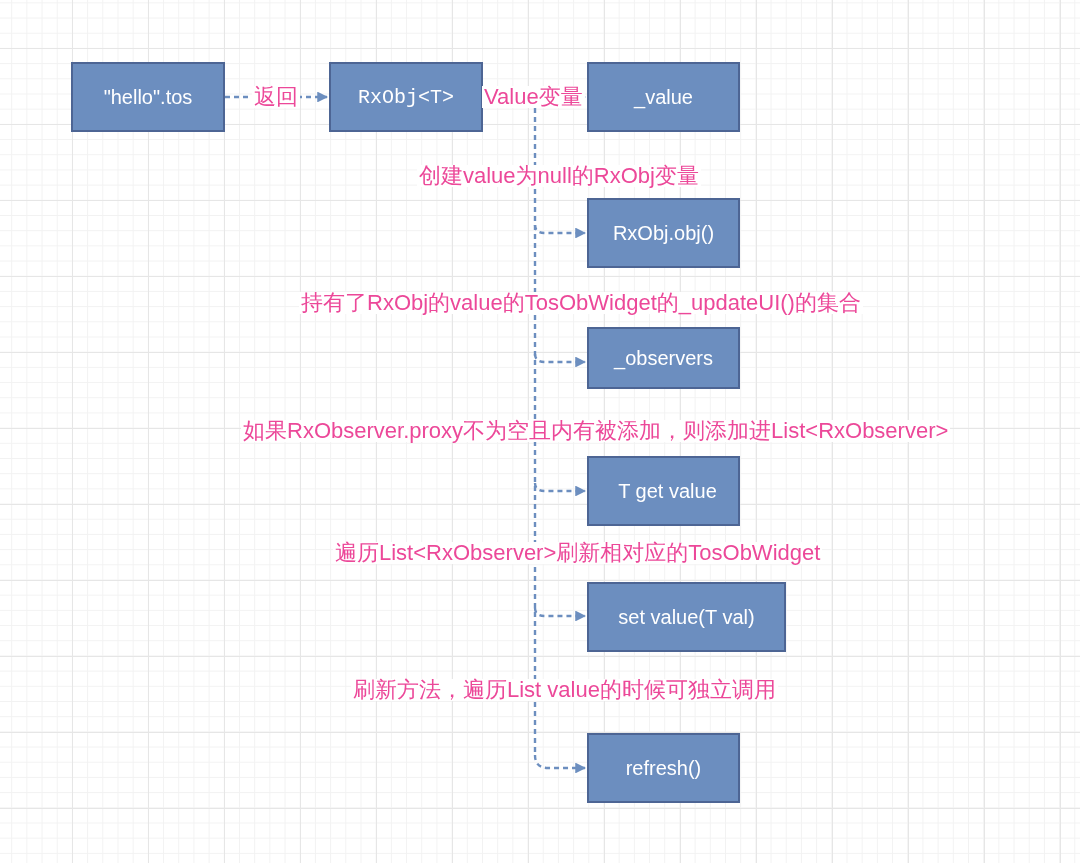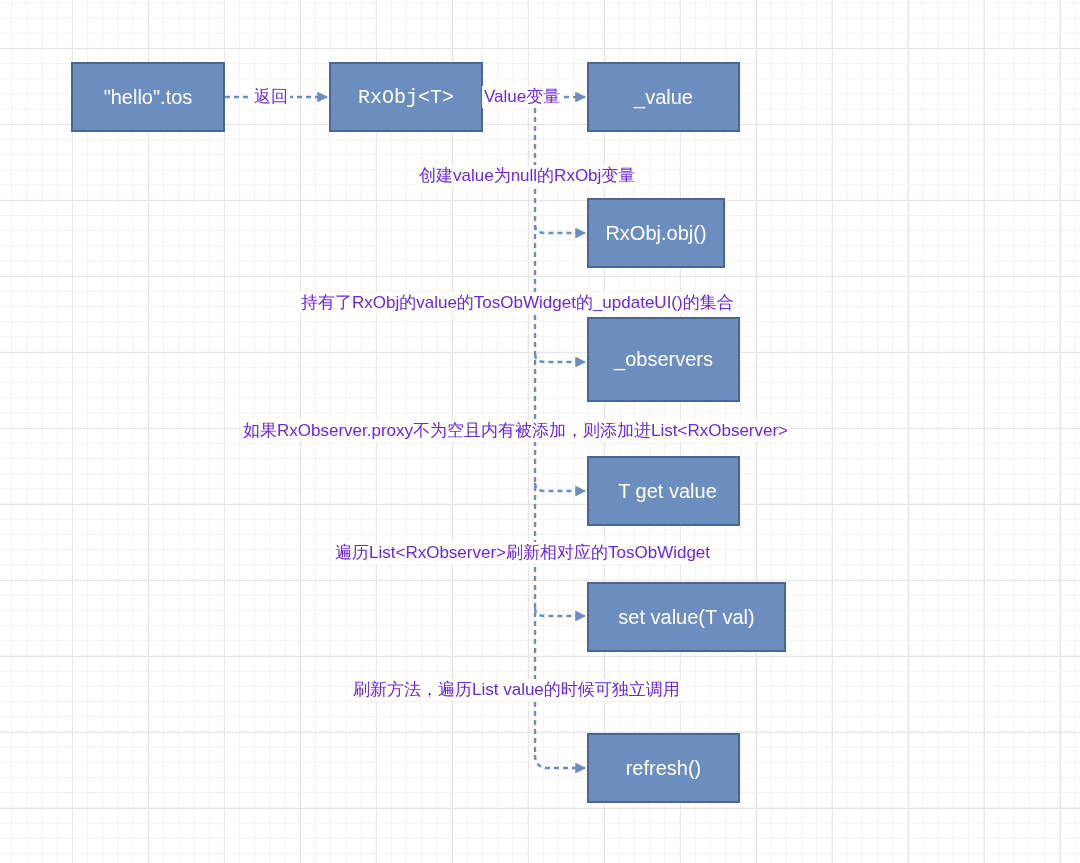--- a/index.html
+++ b/index.html
@@ -17,21 +17,21 @@
   }
   svg#edges { position: absolute; left: 0; top: 0; width: 1080px; height: 863px; }
   .node {
     position: absolute; box-sizing: border-box;
     background: #6c8ebf; border: 2px solid #4d6594;
     color: #ffffff; font-size: 20px;
     display: flex; align-items: center; justify-content: center;
     white-space: nowrap;
   }
   .label {
-    position: absolute; font-size: 17px; color: #6d28d9;
+    position: absolute; font-size: 22px; color: #ec4899;
     background: #ffffff; white-space: nowrap; line-height: 22px; padding: 0 2px;
   }
 </style>
 </head>
 <body>
 
 <svg id="edges" xmlns="http://www.w3.org/2000/svg">
   <defs>
     <marker id="arrow" viewBox="0 0 10 10" refX="9" refY="5" markerWidth="4.5" markerHeight="4.5" orient="auto">
       <path d="M0,0 L10,5 L0,10 z" fill="#6c8ebf"></path>
@@ -51,24 +51,24 @@
 
 <div class="node" style="left:71px;top:62px;width:154px;height:70px;">
   <span>"hello".tos</span>
 </div>
 <div class="node" style="left:329px;top:62px;width:154px;height:70px;font-family:Liberation Mono, monospace;">
   <span>RxObj&lt;T&gt;</span>
 </div>
 <div class="node" style="left:587px;top:62px;width:153px;height:70px;align-items:center;">
   <span>_value</span>
 </div>
-<div class="node" style="left:587px;top:198px;width:138px;height:70px;text-align:center;">
+<div class="node" style="left:587px;top:198px;width:153px;height:70px;text-align:center;">
   <span>RxObj.obj()</span>
 </div>
-<div class="node" style="left:587px;top:317px;width:153px;height:85px;">
+<div class="node" style="left:587px;top:327px;width:153px;height:62px;">
   <span>_observers</span>
 </div>
 <div class="node" style="left:587px;top:456px;width:153px;height:70px;padding-left:8px;">
   <span>T get value</span>
 </div>
 <div class="node" style="left:587px;top:582px;width:199px;height:70px;">
   <span>set value(T val)</span>
 </div>
 <div class="node" style="left:587px;top:733px;width:153px;height:70px;text-align:right;">
   <span>refresh()</span>

